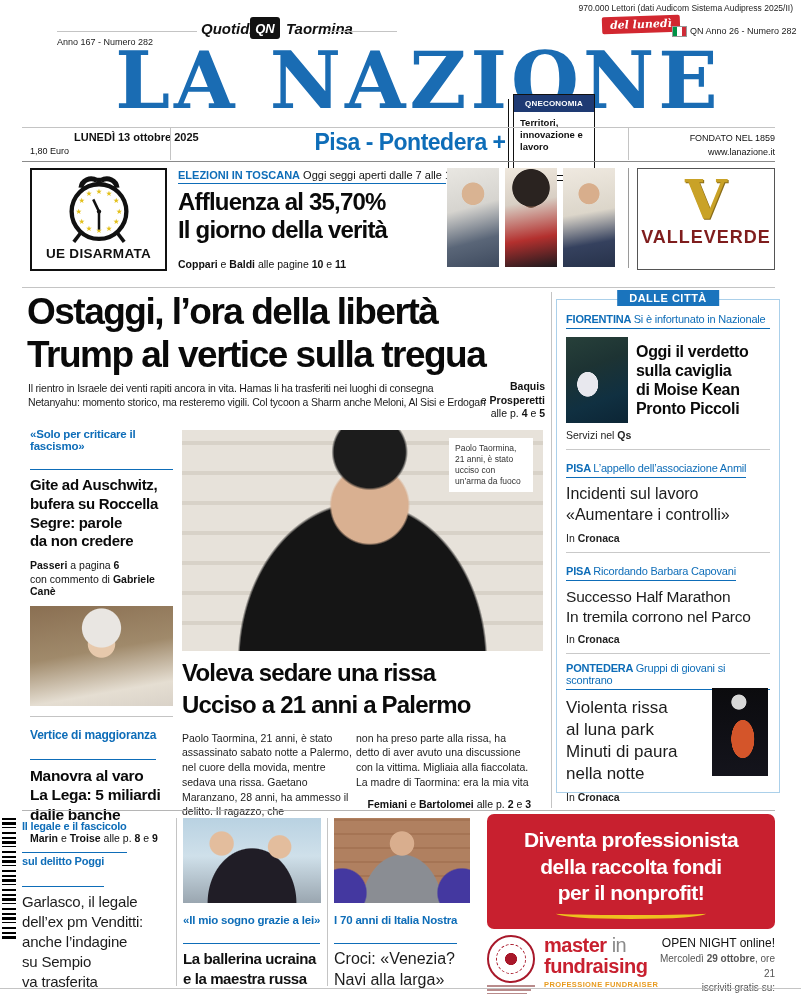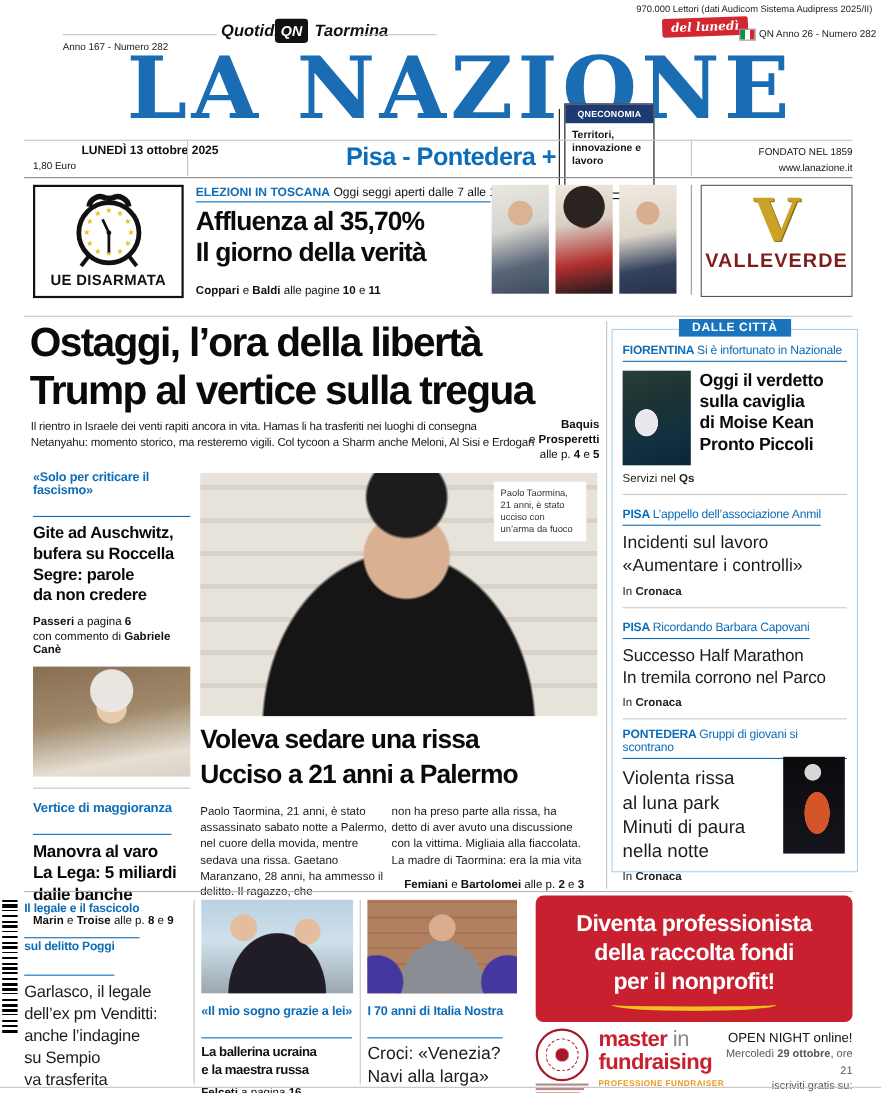--- a/index.html
+++ b/index.html
@@ -244,21 +244,21 @@
   </div>
 
   <div class="abs rightbox" style="left:556px;top:299px;width:222px;height:492px;">
     <div class="abs citybadge" style="top:-10px;left:50%;transform:translateX(-50%);">DALLE CITTÀ</div>
     <div style="padding:13px 9px 0;">
 
       <div>
         <div class="cityline">
           <b>FIORENTINA </b><span>Si è infortunato in Nazionale</span>
         </div>
-        <div style="display:flex;gap:8px;margin-top:8px;">
+        <div style="display:flex;gap:8px;margin-top:8px;align-items:center;">
           <div class="photo ph-kean" style="width:62px;height:86px;flex:none;"></div>
           <div class="hl-fio">
             <span class="hl-line">Oggi il verdetto</span>
             <span class="hl-line">sulla caviglia</span>
             <span class="hl-line">di Moise Kean</span>
             <span class="hl-line">Pronto Piccoli</span>
           </div>
         </div>
         <div class="footerline" style="margin-top:6px;">
           <span>Servizi nel </span><b>Qs</b>
@@ -335,21 +335,21 @@
     <div class="byl" style="margin-top:8px;">
       <b>Raspa</b><span> a pagina </span><b>13</b>
     </div>
   </div>
 
   <div class="abs vline" style="left:176px;top:818px;height:168px;"></div>
 
   <div class="abs" style="left:183px;top:818px;width:138px;">
     <div class="photo ph-ballet" style="width:138px;height:85px;"></div>
     <div style="margin-top:7px;"><span class="kicker kicker-u" style="font-size:11.5px;">«Il mio sogno grazie a lei»</span></div>
-    <div style="margin-top:5px;font-size:12px;font-weight:800;letter-spacing:-0.4px;line-height:1.3;">
+    <div style="margin-top:5px;font-size:15px;font-weight:800;letter-spacing:-0.4px;line-height:1.3;">
       <span class="hl-line">La ballerina ucraina</span>
       <span class="hl-line">e la maestra russa</span>
     </div>
     <div class="byl" style="margin-top:7px;">
       <b>Felceti</b><span> a pagina </span><b>16</b>
     </div>
   </div>
 
   <div class="abs vline" style="left:327px;top:818px;height:168px;"></div>
 

